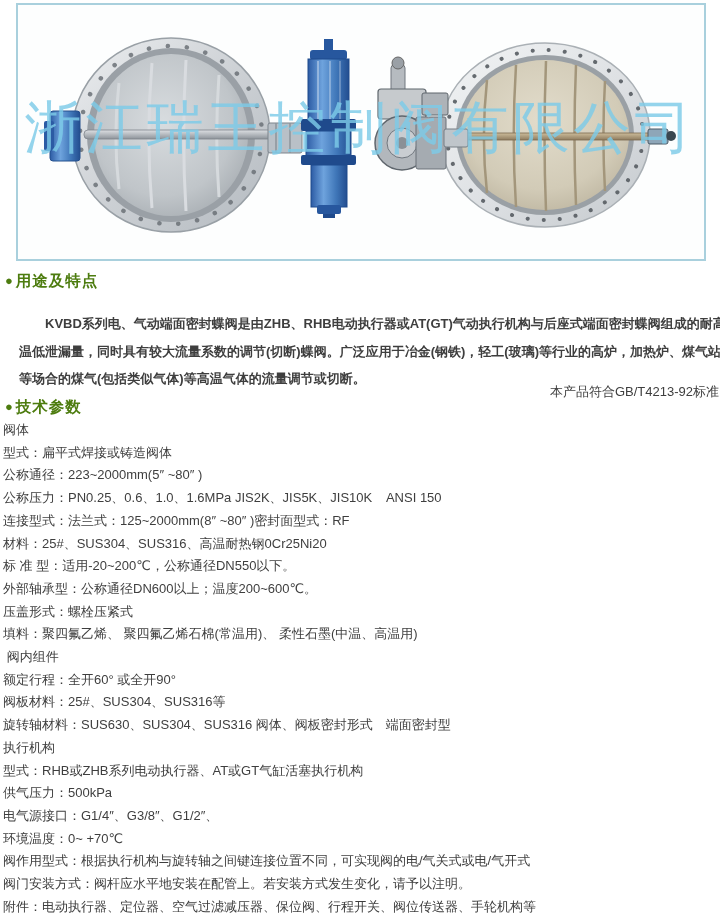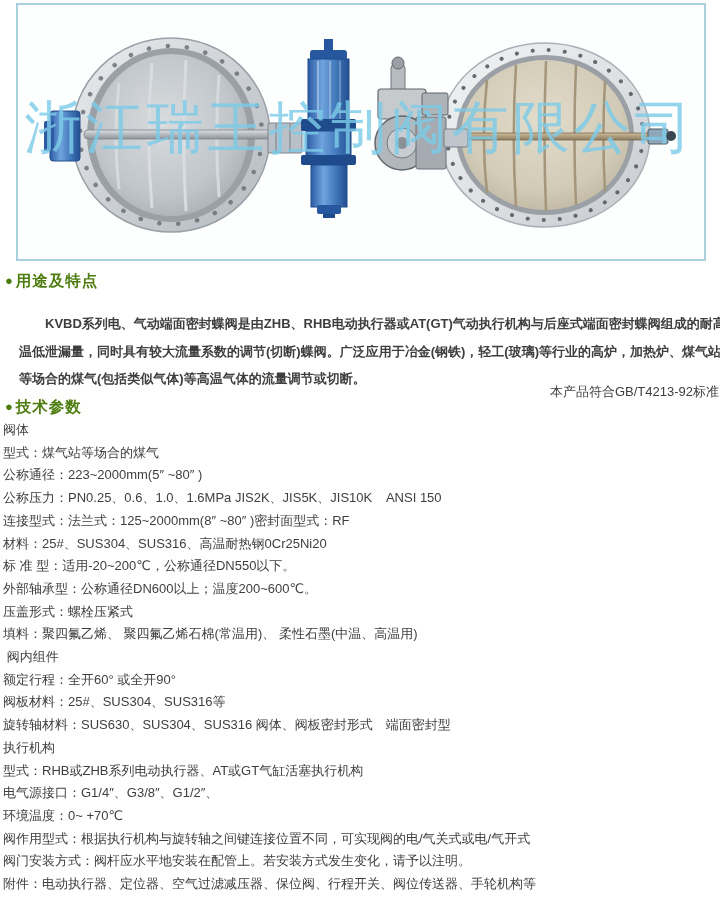--- a/index.html
+++ b/index.html
@@ -161,33 +161,34 @@
 </div>
 <p class="para-main">KVBD系列电、气动端面密封蝶阀是由ZHB、RHB电动执行器或AT(GT)气动执行机构与后座式端面密封蝶阀组成的耐高温低泄漏量，同时具有较大流量系数的调节(切断)蝶阀。广泛应用于冶金(钢铁)，轻工(玻璃)等行业的高炉，加热炉、煤气站等场合的煤气(包括类似气体)等高温气体的流量调节或切断。</p>
 <p class="para-standard">本产品符合GB/T4213-92标准</p>
 
 <div class="section-head head-specs">
   <span class="bullet">●</span><span>技术参数</span>
 </div>
 
 <div class="spec-list">
   <div class="spec-line">阀体</div>
-  <div class="spec-line">型式：煤气站等场合的煤气</div>
+  <div class="spec-line">型式：扁平式焊接或铸造阀体</div>
   <div class="spec-line">公称通径：223~2000mm(5″ ~80″ )</div>
   <div class="spec-line">公称压力：PN0.25、0.6、1.0、1.6MPa JIS2K、JIS5K、JIS10K    ANSI 150</div>
   <div class="spec-line">连接型式：法兰式：125~2000mm(8″ ~80″ )密封面型式：RF</div>
   <div class="spec-line">材料：25#、SUS304、SUS316、高温耐热钢0Cr25Ni20</div>
   <div class="spec-line">标 准 型：适用-20~200℃，公称通径DN550以下。</div>
   <div class="spec-line">外部轴承型：公称通径DN600以上；温度200~600℃。</div>
   <div class="spec-line">压盖形式：螺栓压紧式</div>
   <div class="spec-line">填料：聚四氟乙烯、 聚四氟乙烯石棉(常温用)、 柔性石墨(中温、高温用)</div>
   <div class="spec-line"> 阀内组件</div>
   <div class="spec-line">额定行程：全开60° 或全开90°</div>
   <div class="spec-line">阀板材料：25#、SUS304、SUS316等</div>
   <div class="spec-line">旋转轴材料：SUS630、SUS304、SUS316 阀体、阀板密封形式　端面密封型</div>
   <div class="spec-line">执行机构</div>
   <div class="spec-line">型式：RHB或ZHB系列电动执行器、AT或GT气缸活塞执行机构</div>
+  <div class="spec-line">供气压力：500kPa</div>
   <div class="spec-line">电气源接口：G1/4″、G3/8″、G1/2″、</div>
   <div class="spec-line">环境温度：0~ +70℃</div>
   <div class="spec-line">阀作用型式：根据执行机构与旋转轴之间键连接位置不同，可实现阀的电/气关式或电/气开式</div>
   <div class="spec-line">阀门安装方式：阀杆应水平地安装在配管上。若安装方式发生变化，请予以注明。</div>
   <div class="spec-line">附件：电动执行器、定位器、空气过滤减压器、保位阀、行程开关、阀位传送器、手轮机构等</div>
 </div>
 
 </body></html>

